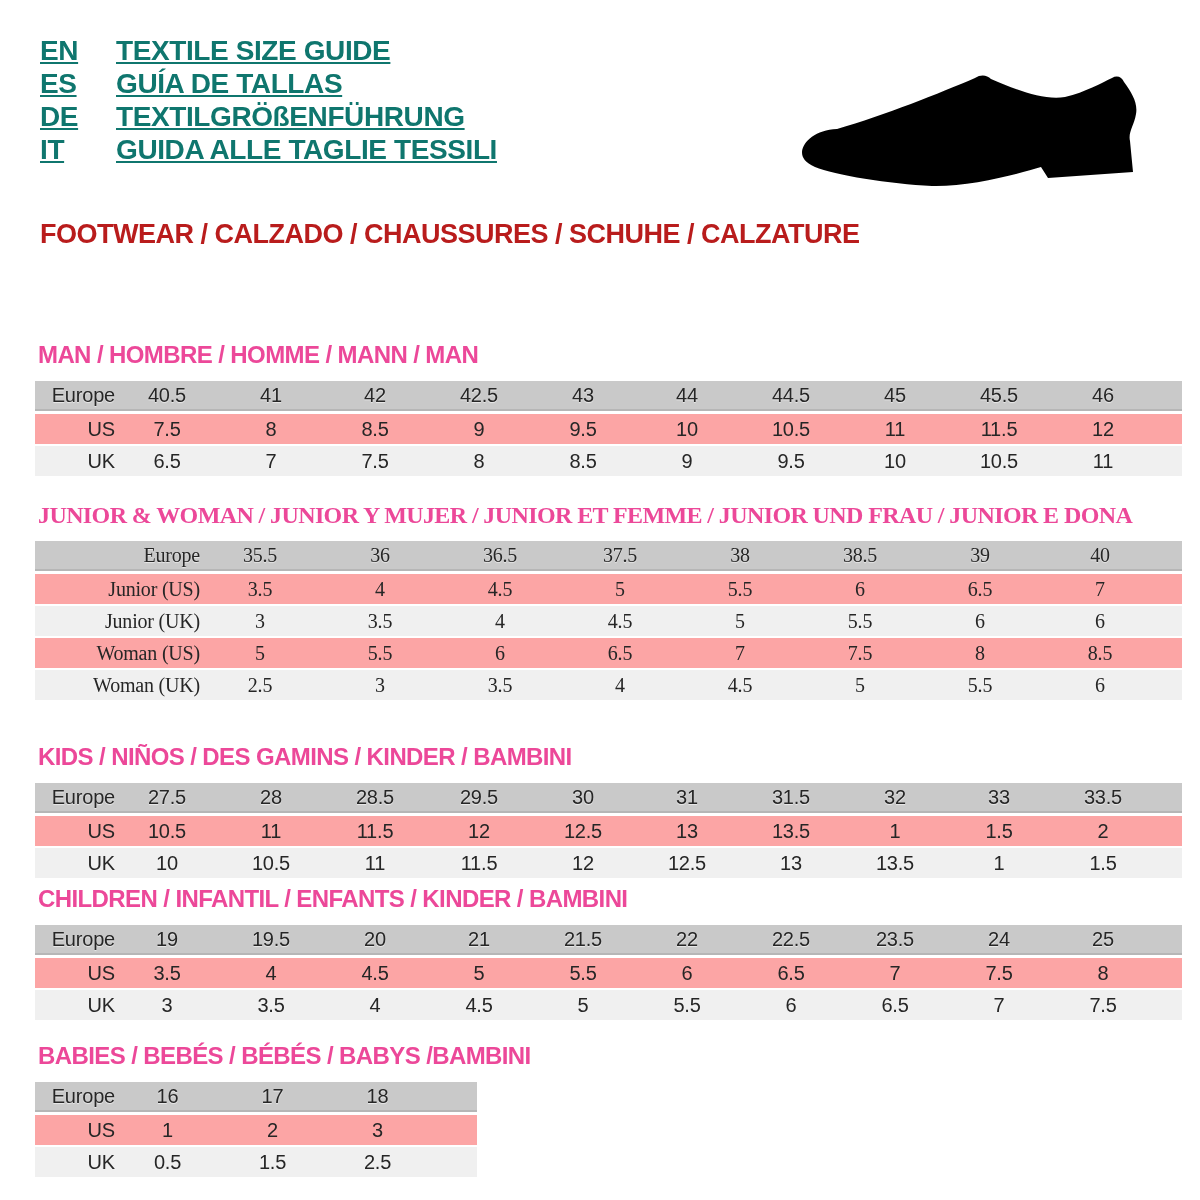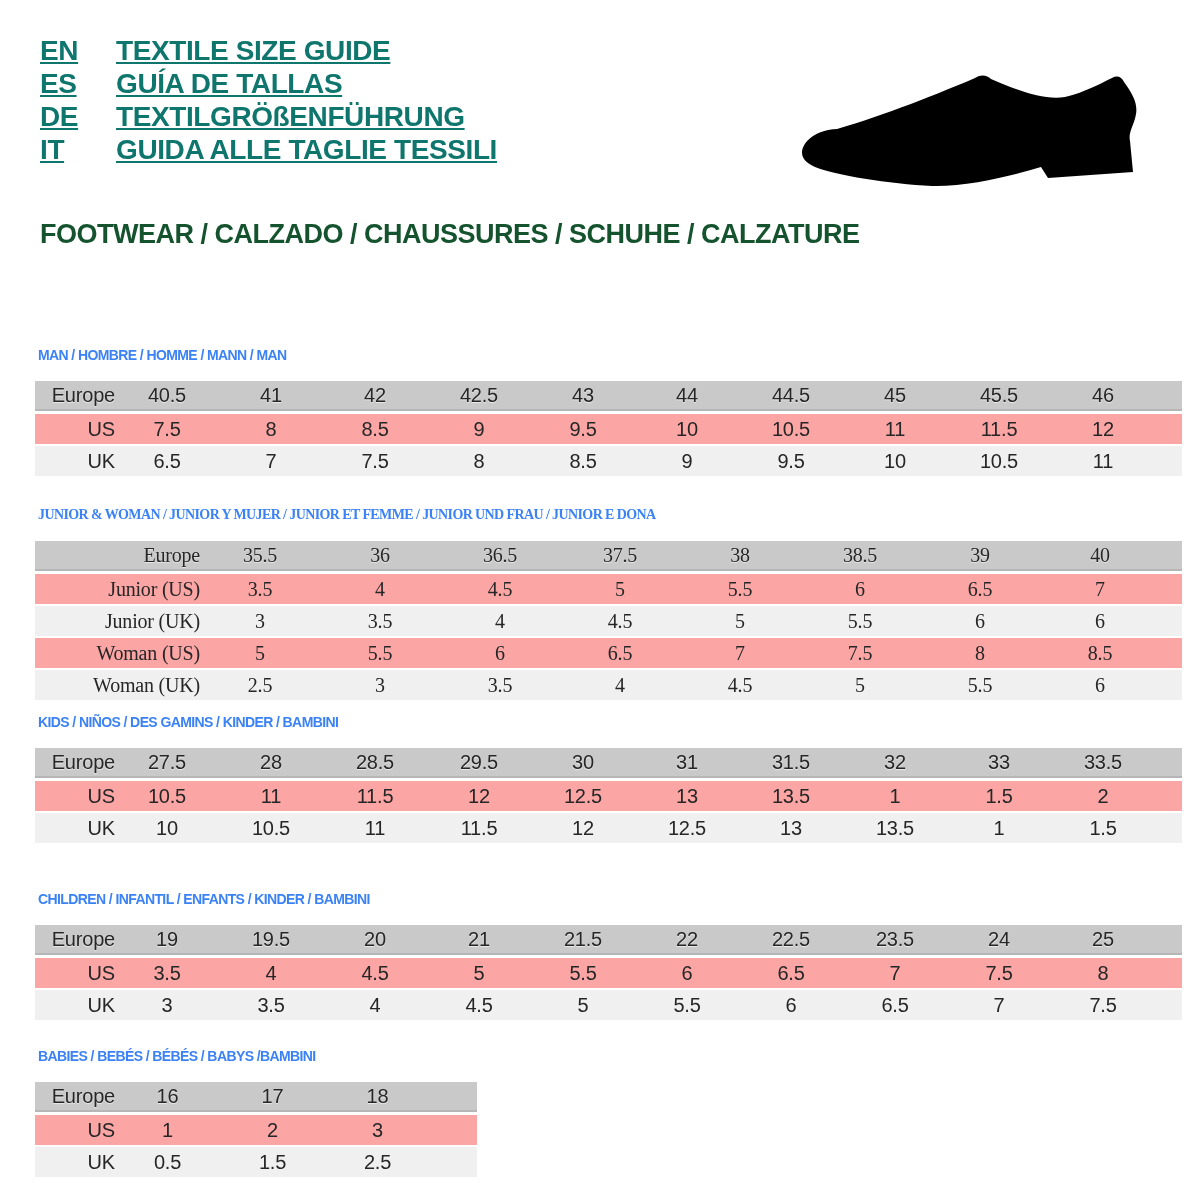--- a/index.html
+++ b/index.html
@@ -14,30 +14,30 @@
   html,body{background:#ffffff;}
   .page{
     position:relative;width:1200px;height:1200px;background:#ffffff;overflow:hidden;
     font-family:"Liberation Sans","DejaVu Sans",sans-serif;color:var(--ink);
   }
   
   .lang-block{position:absolute;left:40px;top:34px;}
   .lang-row{display:flex;height:33px;line-height:33px;font-weight:bold;font-size:28px;letter-spacing:-0.4px;color:#0f766e;text-decoration:underline;}
   .lang-code{width:76px;flex:0 0 76px;}
   
-  .category-line{position:absolute;left:40px;top:219px;font-weight:bold;font-size:27px;letter-spacing:-0.5px;color:#14532d;}
+  .category-line{position:absolute;left:40px;top:219px;font-weight:bold;font-size:27px;letter-spacing:-0.5px;color:#b91c1c;}
   
   .shoe{position:absolute;left:790px;top:55px;width:370px;height:145px;}
   .shoe svg{display:block;width:100%;height:100%;}
   
   .size-section{position:absolute;left:35px;}
-  .tbl-title{font-size:14px;font-weight:bold;letter-spacing:-0.6px;color:#3b82f6;margin:0 0 15px 3px;line-height:22px;white-space:nowrap;}
+  .tbl-title{font-size:24px;font-weight:bold;letter-spacing:-0.6px;color:#ec4899;margin:0 0 15px 3px;line-height:22px;white-space:nowrap;}
   .s-man{top:344px;width:1147px;}
   .s-junior{top:504px;width:1147px;font-family:Liberation Serif, serif;}
-  .s-kids{top:711px;width:1147px;}
+  .s-kids{top:746px;width:1147px;}
   .s-children{top:888px;width:1147px;}
   .s-babies{top:1045px;width:442px;}
   .trow{display:grid;align-items:center;height:30px;margin-bottom:2px;font-size:20px;letter-spacing:-0.2px;}
   .t-wide10 .trow{grid-template-columns:80px repeat(10,104px);}
   .t-wide8 .trow{grid-template-columns:165px repeat(8,120px);}
   .t-small3 .trow{grid-template-columns:80px repeat(3,105px);}
   .trow--header{background:var(--row-header);border-bottom:2px solid var(--row-edge);margin-bottom:3px;}
   .trow--header .tcell{text-shadow:0 1px 1px rgba(255,255,255,0.65);}
   .trow--plain{background:#fca5a5;}
   .trow--alt{background:var(--row-alt);}

